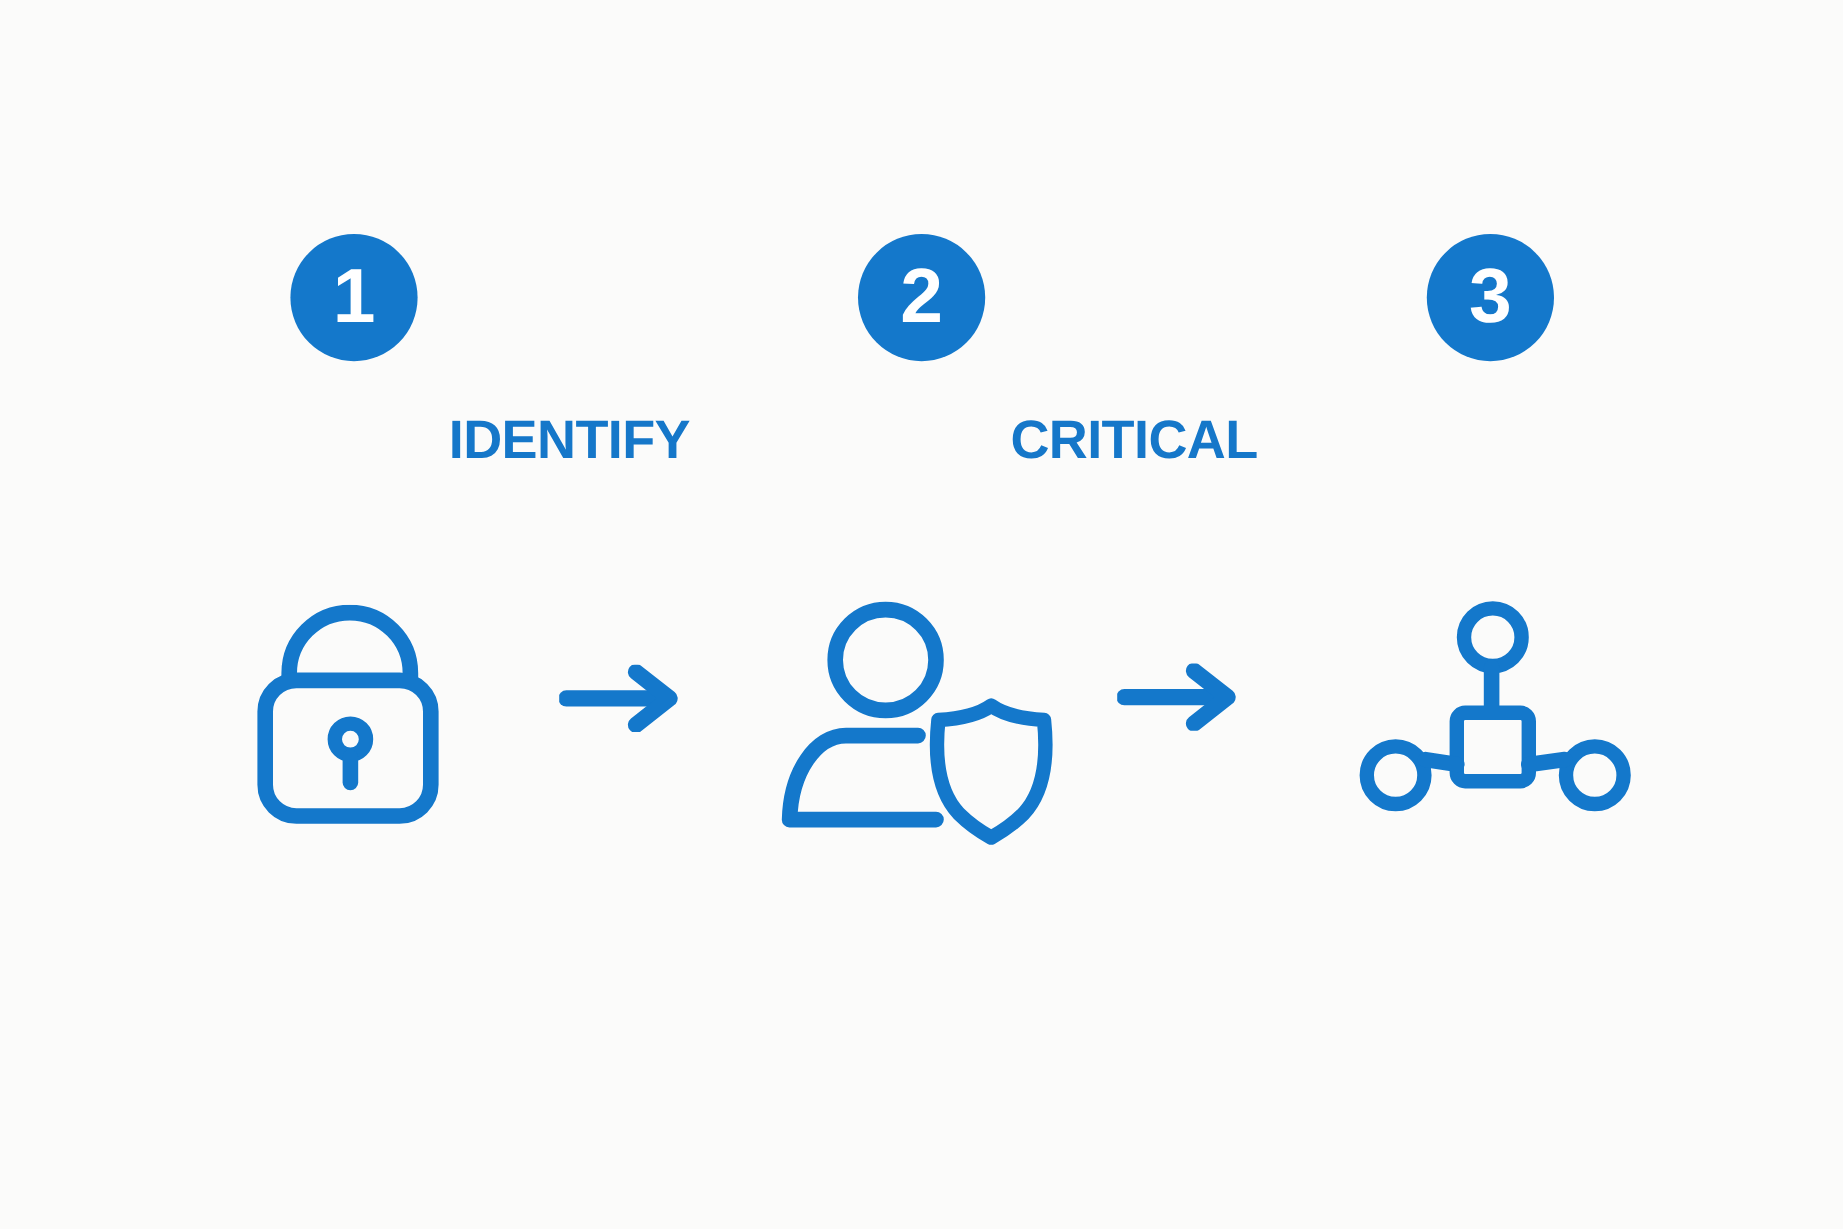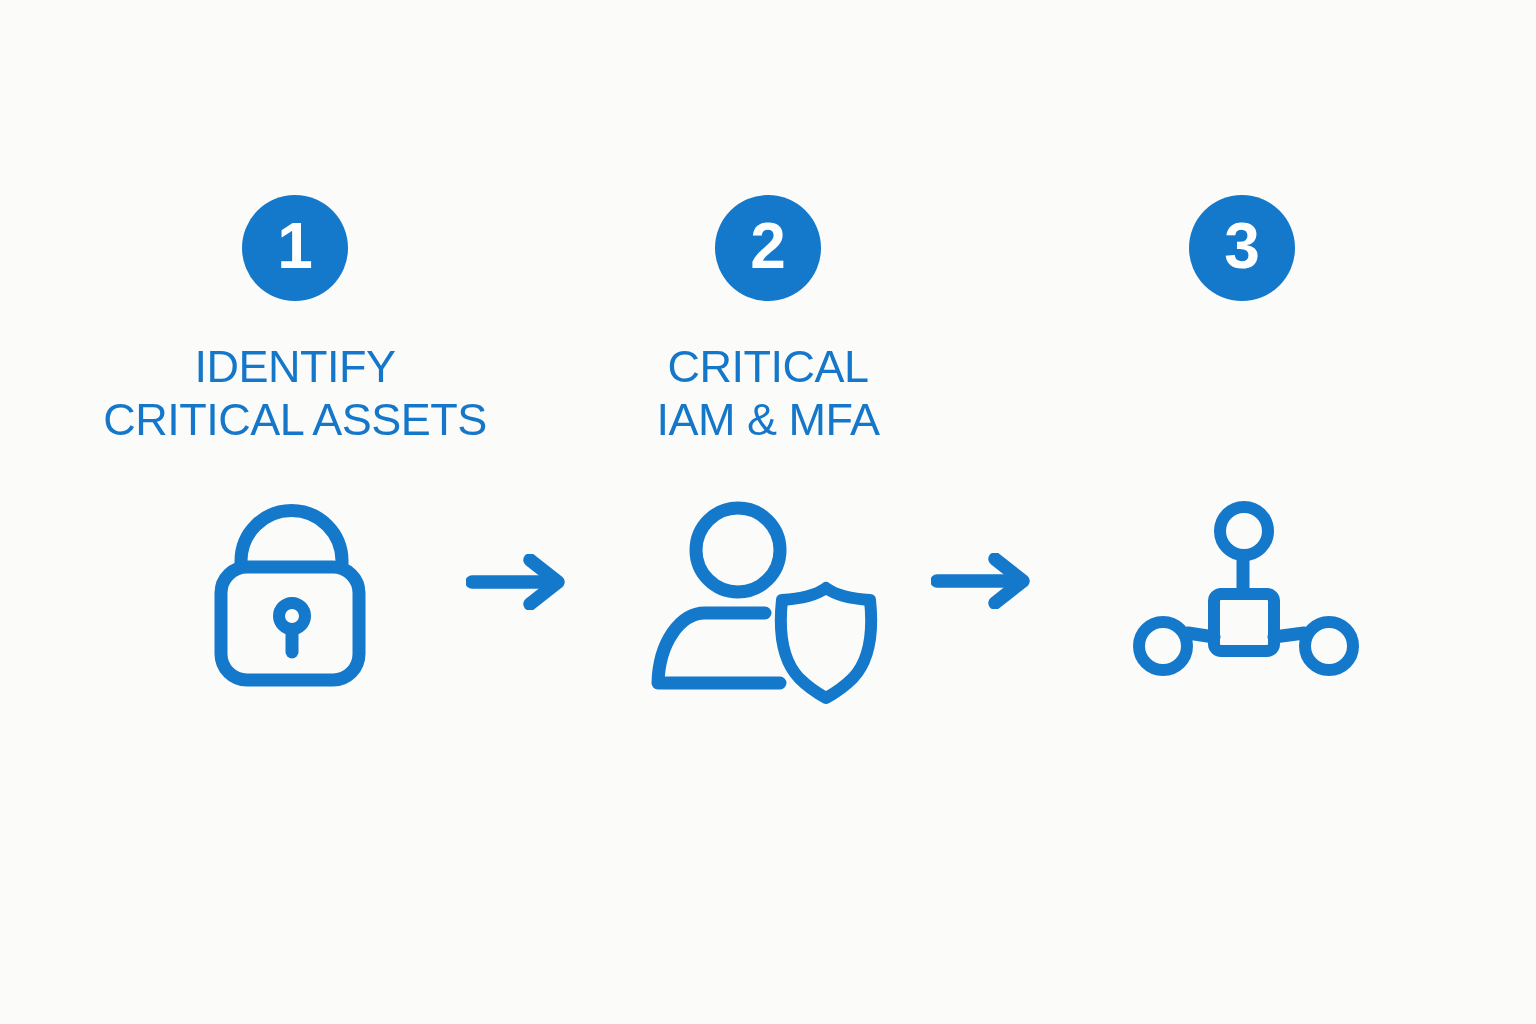--- a/index.html
+++ b/index.html
@@ -37,24 +37,24 @@
     line-height: 1;
     padding-bottom: 4px;
   }
   .badge-1 { left: 242px; }
   .badge-2 { left: 715px; }
   .badge-3 { left: 1189px; }
   .step-title {
     position: absolute;
     top: 340px;
     width: 560px;
-    text-align: center;
+    text-align: right;
     color: var(--title-text);
     font-size: 45px;
-    font-weight: 400;
+    font-weight: 700;
     line-height: 53px;
     letter-spacing: -0.5px;
   }
   .title-1 { left: 15px; }
   .title-2 { left: 488px; }
   .title-3 { left: 962px; }
   .icon-svg { position: absolute; display: block; }
   .icon-lock     { left: 214px;  top: 504px; }
   .icon-person   { left: 650px;  top: 497px; }
   .icon-network  { left: 1128px; top: 500px; }
@@ -71,40 +71,38 @@
 </head>
 <body>
 
 <div class="canvas">
 
   <div class="badge badge-1">
     <span>1</span>
   </div>
   <div class="step-title title-1">
     <span>IDENTIFY</span><br>
-    <span>CRITICAL ASSETS</span>
   </div>
   <svg class="icon-svg icon-lock" width="152" height="186" viewBox="0 0 152 186">
     <path class="stroke" stroke-width="13" d="M27 63 V57 a50.5 50.5 0 0 1 101 0 V63"></path>
     <rect class="stroke" stroke-width="13" x="7" y="63" width="138" height="113" rx="26"></rect>
     <circle class="stroke" stroke-width="12" cx="78" cy="112" r="13"></circle>
     <line class="stroke" stroke-width="13" x1="78" y1="127" x2="78" y2="148"></line>
   </svg>
 
   <svg class="arrow-svg arrow-1" width="100" height="56" viewBox="0 0 100 56">
     <path class="stroke" stroke-width="13.5" d="M6 28 H86"></path>
     <path class="stroke" stroke-width="13.5" d="M64 6 L92 28 L64 50"></path>
   </svg>
 
   <div class="badge badge-2">
     <span>2</span>
   </div>
   <div class="step-title title-2">
     <span>CRITICAL</span><br>
-    <span>IAM &amp; MFA</span>
   </div>
   <svg class="icon-svg icon-person" width="230" height="210" viewBox="0 0 230 210">
     <circle class="stroke" stroke-width="13" cx="88" cy="53" r="42"></circle>
     <path class="stroke" stroke-width="13" d="M115 116 H55 C30 116 9 146 8 186 H130"></path>
     <path class="stroke" stroke-width="12" d="M176 91 C 165 99, 149 102, 132 103 C 128 140, 134 165, 149 181 C 158 190, 167 196, 176 201 C 185 196, 194 190, 203 181 C 218 165, 224 140, 220 103 C 203 102, 187 99, 176 91 Z"></path>
   </svg>
 
   <svg class="arrow-svg arrow-2" width="100" height="56" viewBox="0 0 100 56">
     <path class="stroke" stroke-width="13.5" d="M6 28 H86"></path>
     <path class="stroke" stroke-width="13.5" d="M64 6 L92 28 L64 50"></path>

